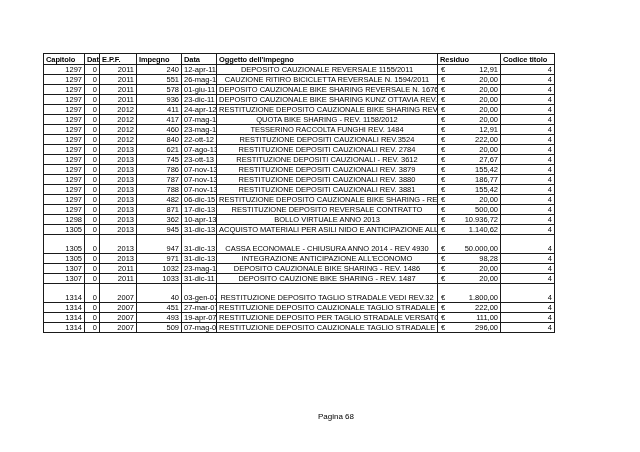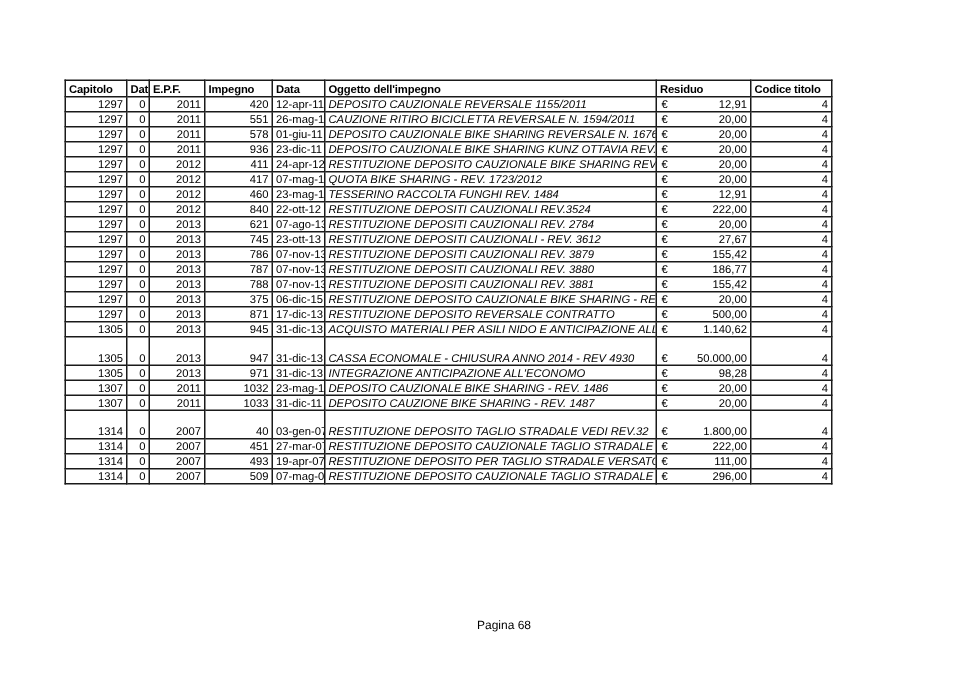--- a/index.html
+++ b/index.html
@@ -36,23 +36,22 @@
     white-space: nowrap;
   }
   table.ledger th {
     text-align: left;
     font-weight: bold;
     letter-spacing: -0.1px;
     height: 10px;
   }
   td.num { text-align: right; }
   td.oggetto {
-    text-align: left;
+    text-align: center;
     white-space: pre-line;
-    font-style: italic;
   }
   td.residuo {
     position: relative;
     text-align: right;
     padding-right: 24px;
   }
   td.residuo .euro {
     position: absolute;
     left: 3px;
     bottom: 0px;
@@ -95,21 +94,21 @@
         <th>Oggetto dell'impegno</th>
         <th>Residuo</th>
         <th>Codice titolo</th>
       </tr>
     </thead>
     <tbody id="tbody">
         <tr class="single">
           <td class="num">1297</td>
           <td class="num">0</td>
           <td class="num">2011</td>
-          <td class="num">420</td>
+          <td class="num">240</td>
           <td class="num">12-apr-11</td>
           <td class="oggetto">DEPOSITO CAUZIONALE REVERSALE 1155/2011</td>
           <td class="residuo"><span class="euro">€</span><span>12,91</span></td>
           <td class="codice">4</td>
         </tr>
         <tr class="single">
           <td class="num">1297</td>
           <td class="num">0</td>
           <td class="num">2011</td>
           <td class="num">551</td>
@@ -150,21 +149,21 @@
 REV. 1047/12</td>
           <td class="residuo"><span class="euro">€</span><span>20,00</span></td>
           <td class="codice">4</td>
         </tr>
         <tr class="single">
           <td class="num">1297</td>
           <td class="num">0</td>
           <td class="num">2012</td>
           <td class="num">417</td>
           <td class="num">07-mag-12</td>
-          <td class="oggetto">QUOTA BIKE SHARING - REV. 1723/2012</td>
+          <td class="oggetto">QUOTA BIKE SHARING - REV. 1158/2012</td>
           <td class="residuo"><span class="euro">€</span><span>20,00</span></td>
           <td class="codice">4</td>
         </tr>
         <tr class="single">
           <td class="num">1297</td>
           <td class="num">0</td>
           <td class="num">2012</td>
           <td class="num">460</td>
           <td class="num">23-mag-12</td>
           <td class="oggetto">TESSERINO RACCOLTA FUNGHI REV. 1484</td>
@@ -228,35 +227,45 @@
           <td class="num">788</td>
           <td class="num">07-nov-13</td>
           <td class="oggetto">RESTITUZIONE DEPOSITI CAUZIONALI REV. 3881</td>
           <td class="residuo"><span class="euro">€</span><span>155,42</span></td>
           <td class="codice">4</td>
         </tr>
         <tr class="">
           <td class="num">1297</td>
           <td class="num">0</td>
           <td class="num">2013</td>
-          <td class="num">375</td>
+          <td class="num">482</td>
           <td class="num">06-dic-15</td>
           <td class="oggetto">RESTITUZIONE DEPOSITO CAUZIONALE BIKE SHARING -
 REV. 4442</td>
           <td class="residuo"><span class="euro">€</span><span>20,00</span></td>
           <td class="codice">4</td>
         </tr>
         <tr class="single">
           <td class="num">1297</td>
           <td class="num">0</td>
           <td class="num">2013</td>
           <td class="num">871</td>
           <td class="num">17-dic-13</td>
           <td class="oggetto">RESTITUZIONE DEPOSITO REVERSALE CONTRATTO</td>
           <td class="residuo"><span class="euro">€</span><span>500,00</span></td>
+          <td class="codice">4</td>
+        </tr>
+        <tr class="single">
+          <td class="num">1298</td>
+          <td class="num">0</td>
+          <td class="num">2013</td>
+          <td class="num">362</td>
+          <td class="num">10-apr-13</td>
+          <td class="oggetto">BOLLO VIRTUALE ANNO 2013</td>
+          <td class="residuo"><span class="euro">€</span><span>10.936,72</span></td>
           <td class="codice">4</td>
         </tr>
         <tr class="">
           <td class="num">1305</td>
           <td class="num">0</td>
           <td class="num">2013</td>
           <td class="num">945</td>
           <td class="num">31-dic-13</td>
           <td class="oggetto">ACQUISTO MATERIALI PER ASILI NIDO E ANTICIPAZIONE
 ALL'ECONOMO</td>

